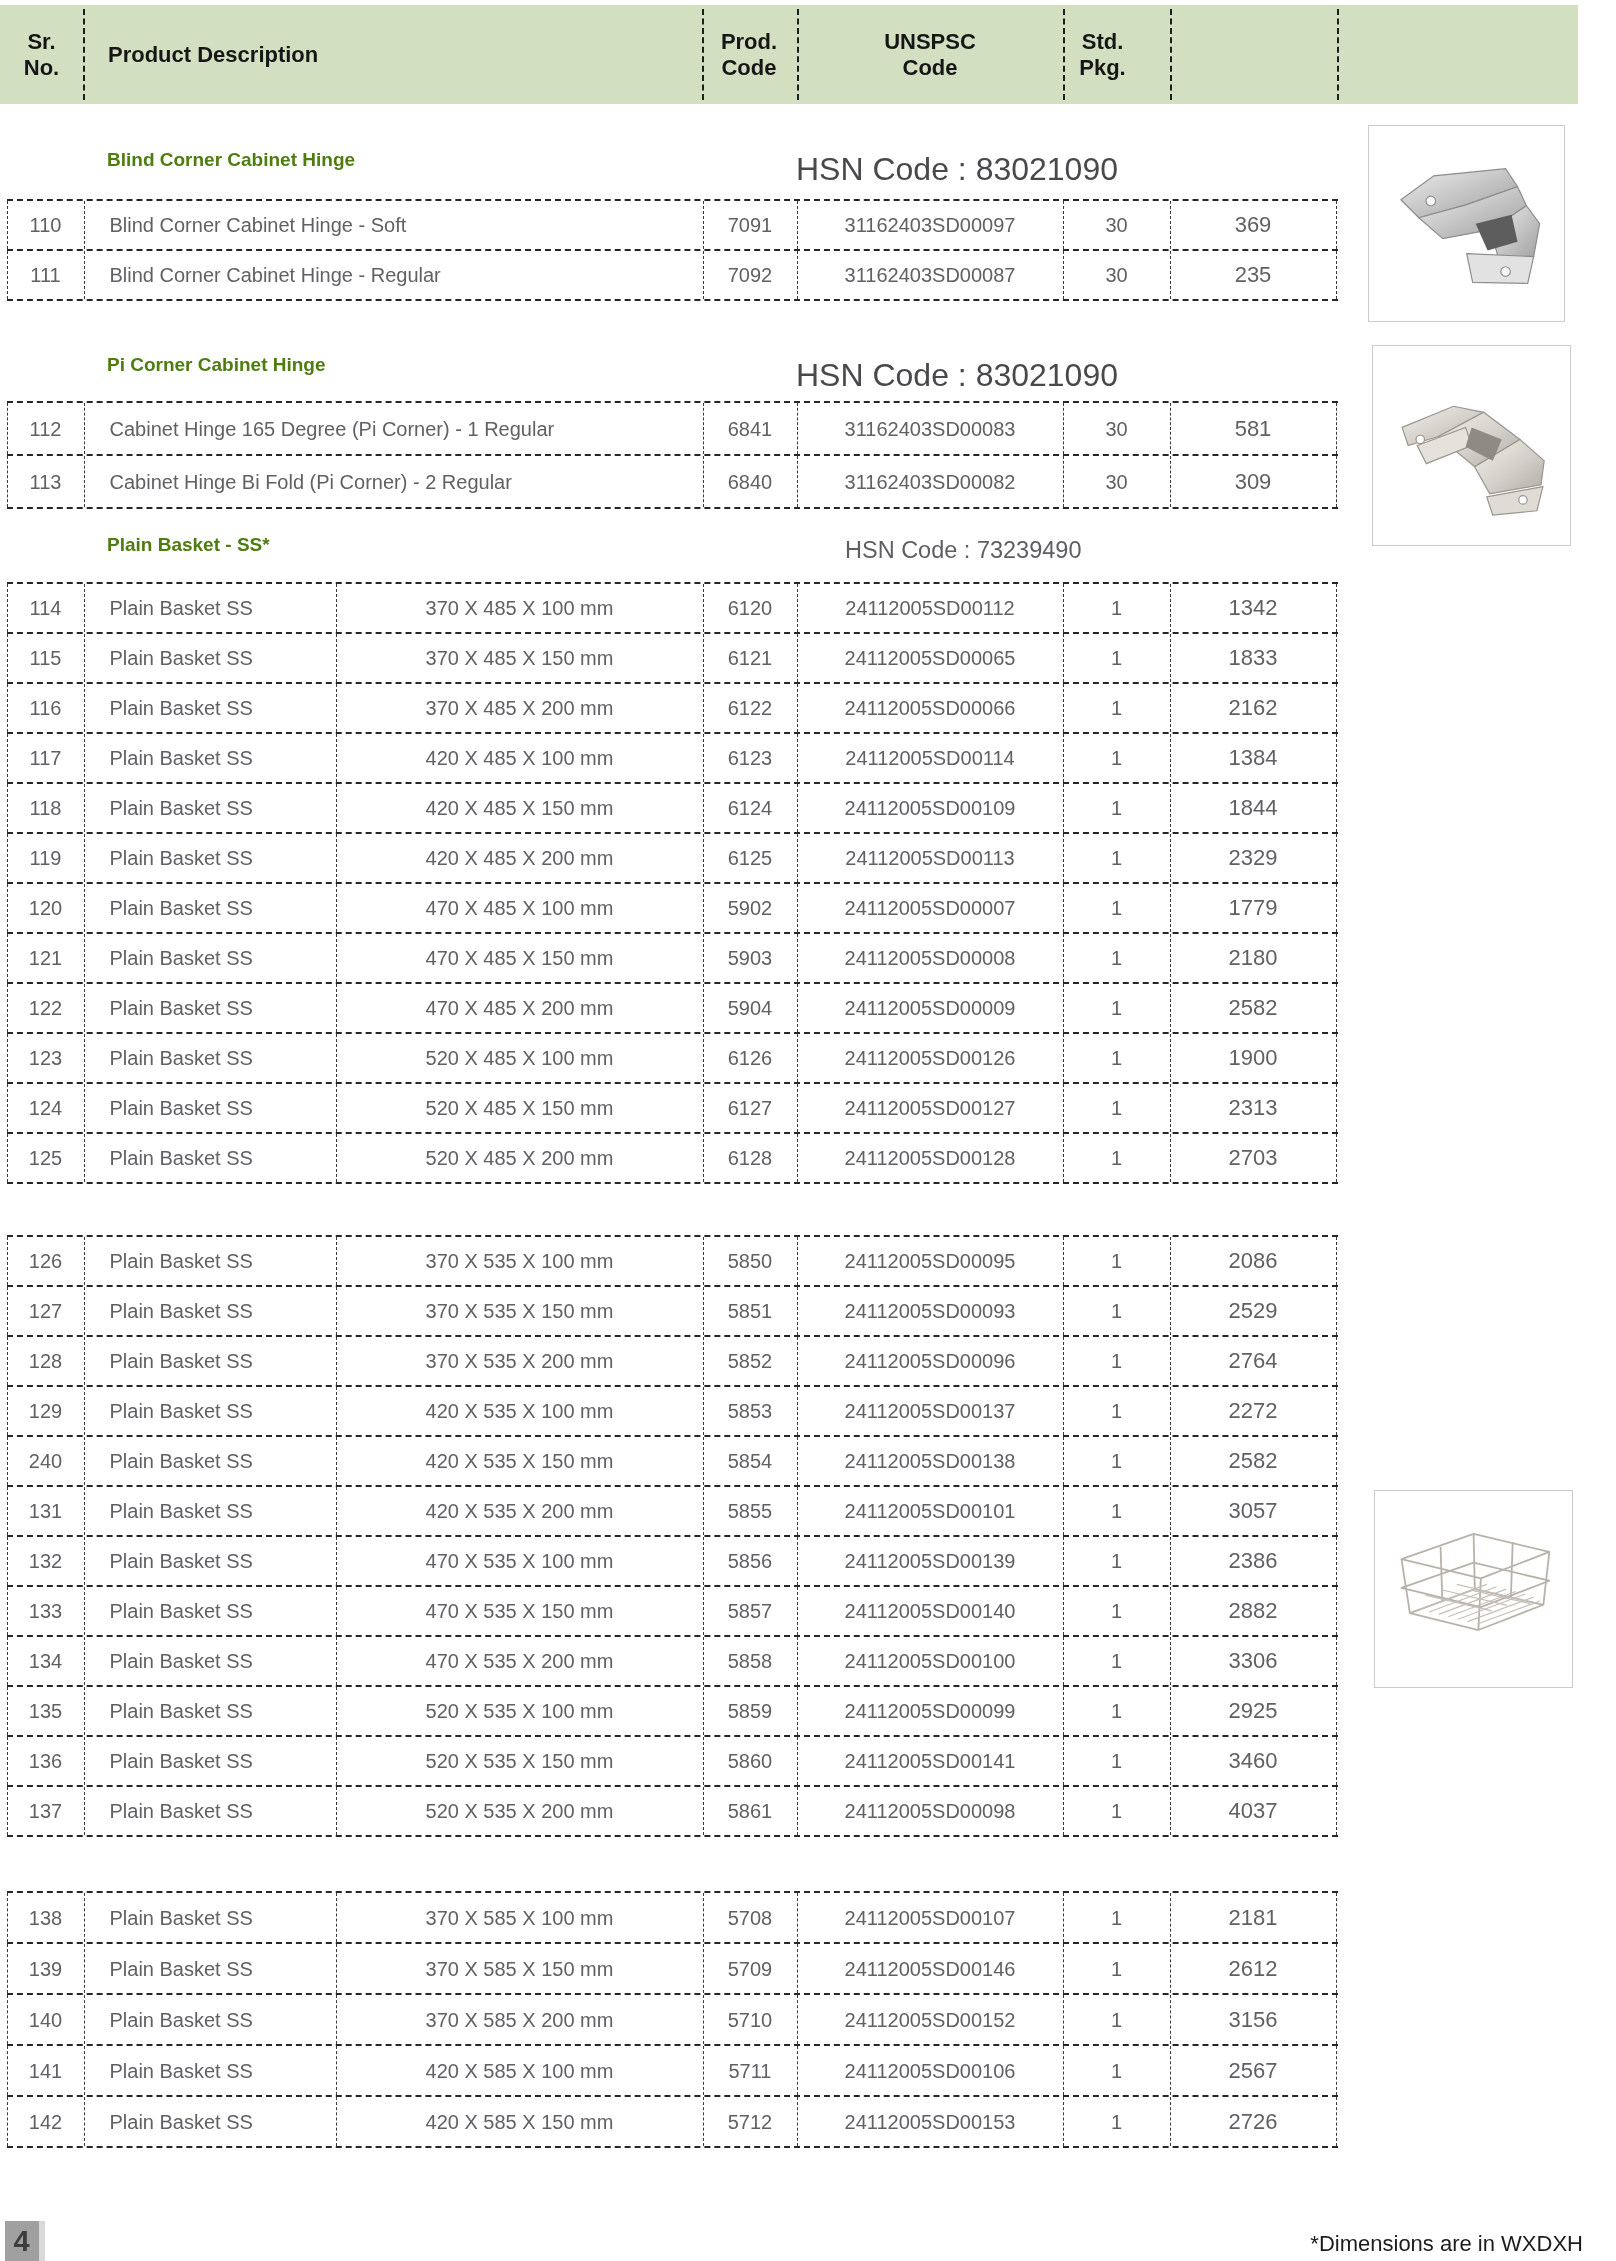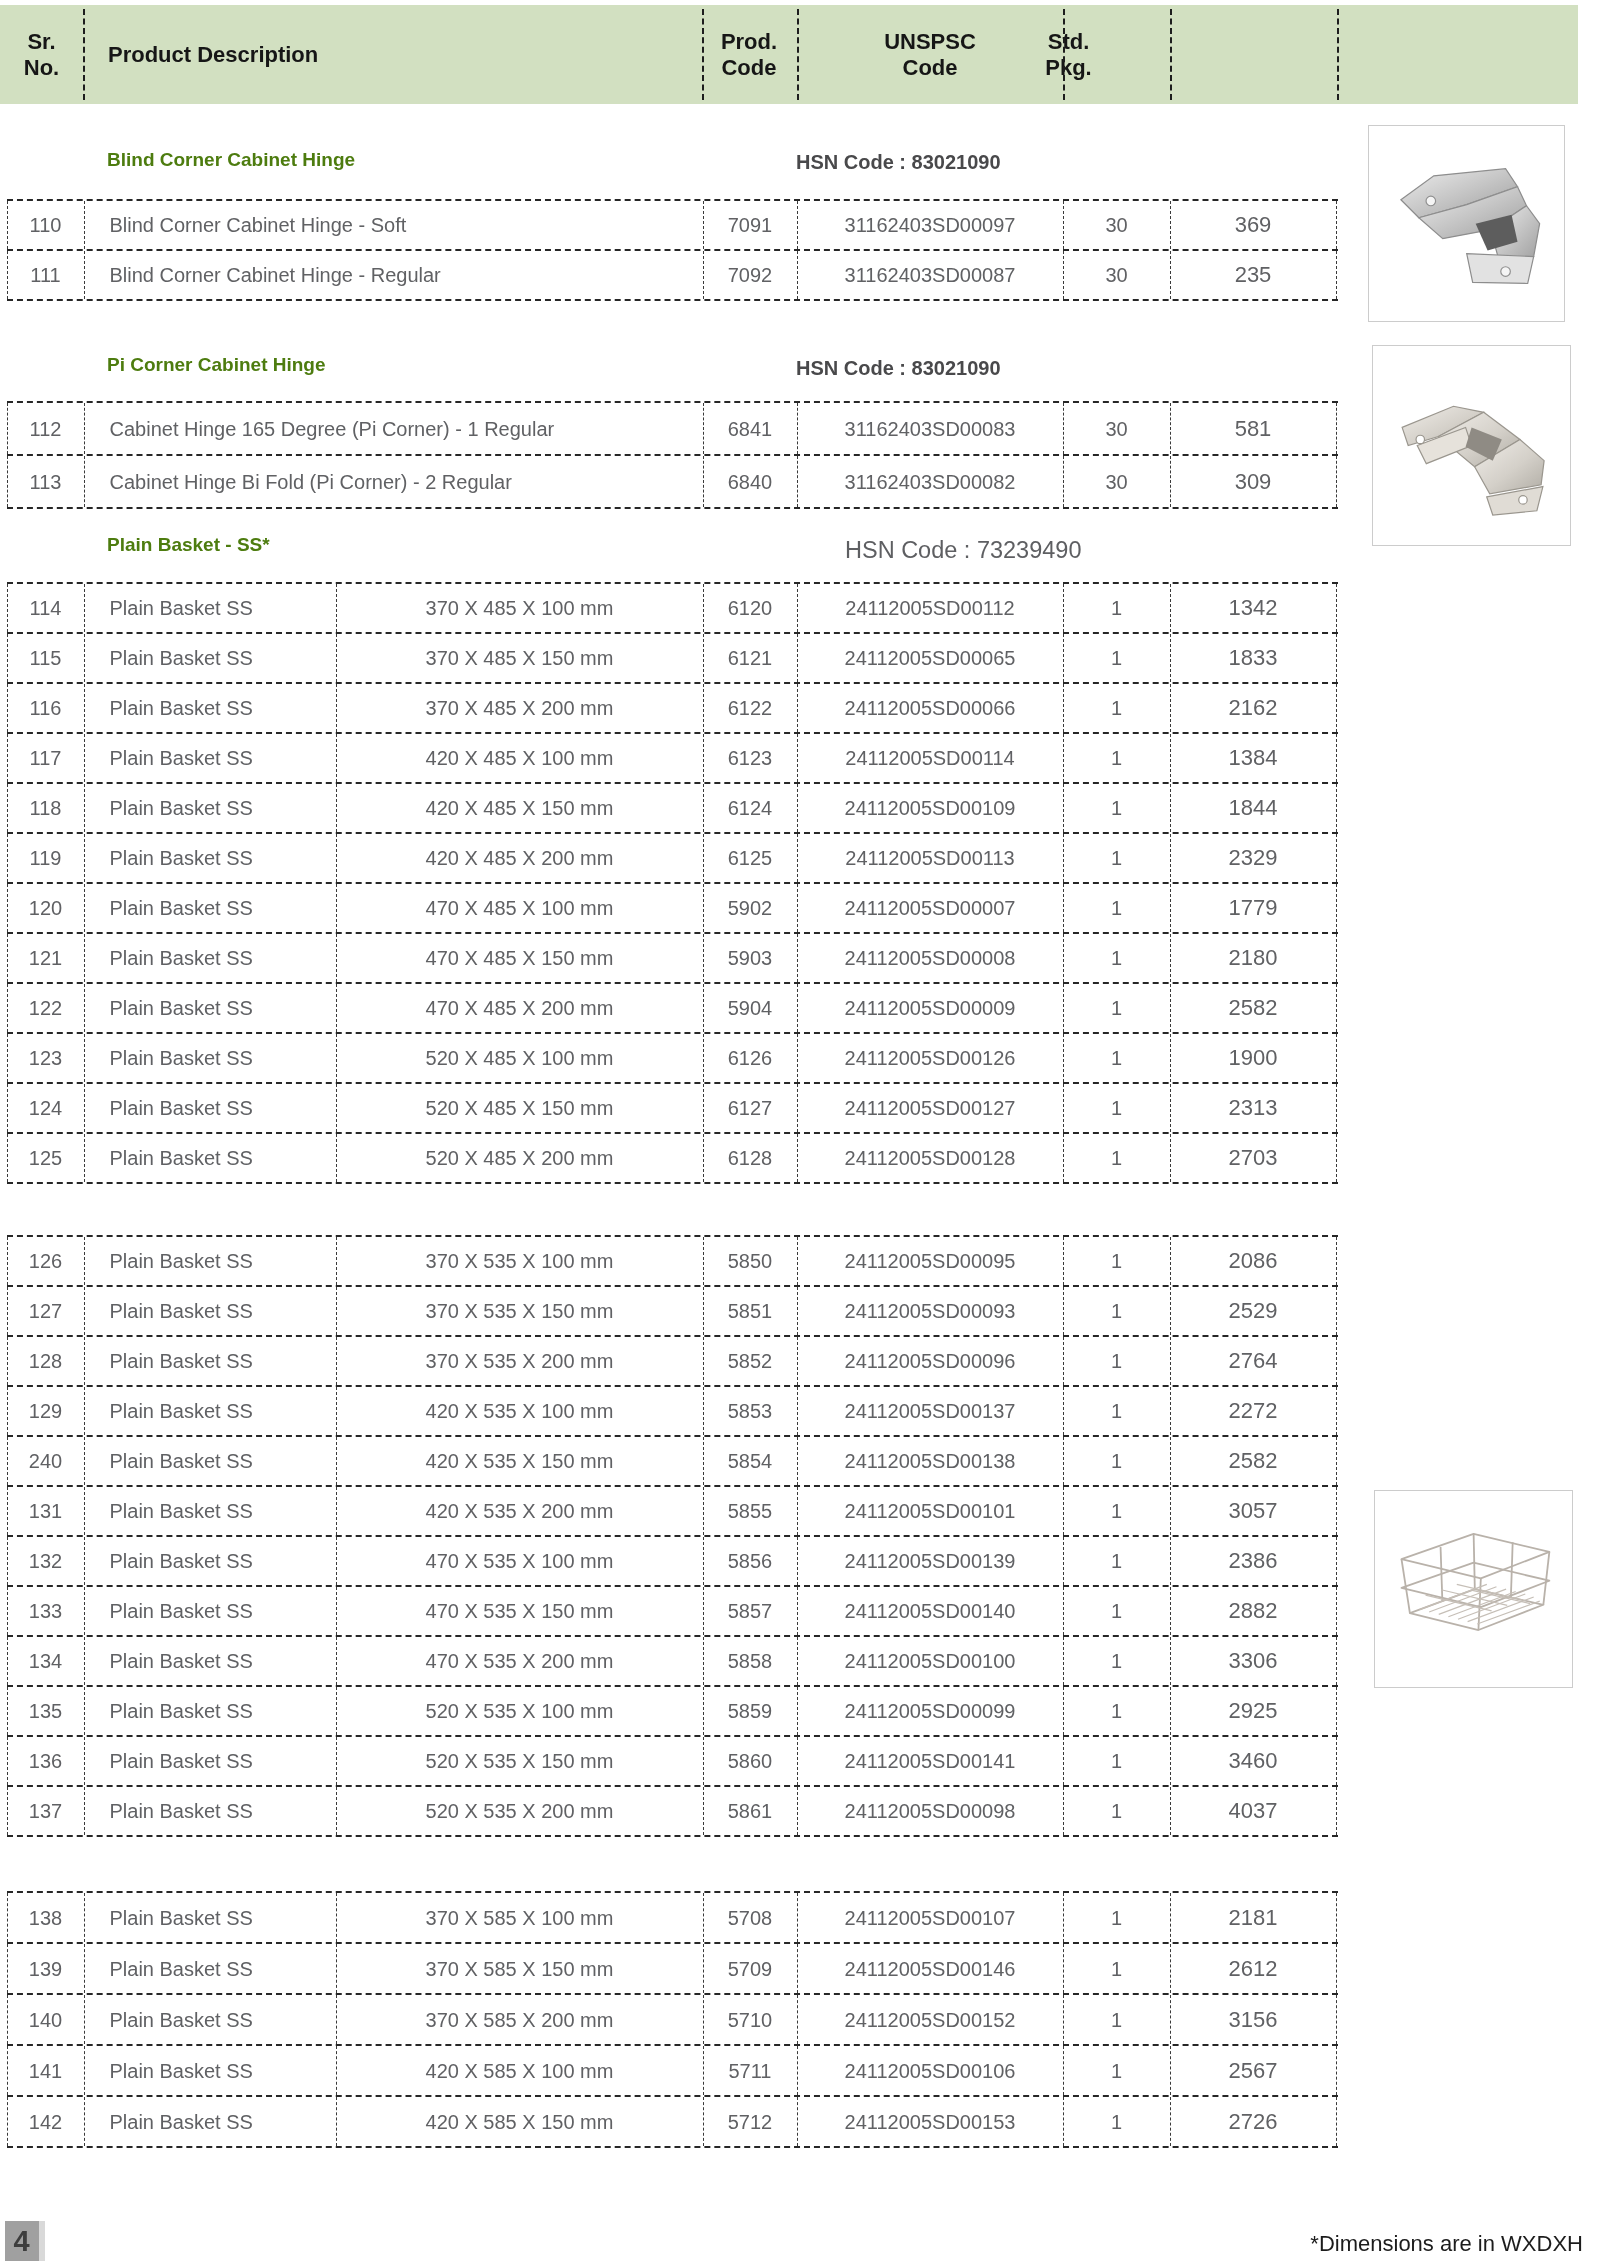--- a/index.html
+++ b/index.html
@@ -24,21 +24,21 @@
     color:#161616; text-align:center; white-space:pre-line;
   }
   .band .hcell.left { justify-content:flex-start; padding-left:25px; text-align:left; }
   .vdash {
     position:absolute; top:3.9px; bottom:3.9px; width:0;
     border-left:2px dashed #1d1d1d;
   }
 
   
   .sec-head { position:absolute; left:107px; font-size:19px; font-weight:bold; color:#4d7c0f; }
-  .sec-hsn  { position:absolute; left:796px; font-size:20px; font-weight:bold; color:#49494b; }
+  .sec-hsn  { position:absolute; left:796px; font-size:32px; font-weight:normal; color:#49494b; }
   .sec-hsn.light { font-weight:normal; color:#5e5f62; font-size:23.5px;margin-left:42px; }
 
   
   .tblock {
     position:absolute; left:6.5px; width:1331px;
     border-top:2px dashed #262626;
   }
   .row {
     display:grid;
     grid-template-columns:77px 252px 367px 94px 266px 107px 167px;
@@ -83,21 +83,21 @@
 <div class="page">
 
   <div class="band">
     <div class="hcell" style="left:0;     width:83px;">Sr.
 No.</div>
     <div class="hcell left" style="left:83px; width:619px;">Product Description</div>
     <div class="hcell" style="left:702px;width:94px;">Prod.
 Code</div>
     <div class="hcell" style="left:797px;width:266px;">UNSPSC
 Code</div>
-    <div class="hcell" style="left:1015px;width:107px;">Std.
+    <div class="hcell" style="left:1049px;width:107px;">Std.
 Pkg.</div>
     <div class="vdash" style="left:83px;"></div>
     <div class="vdash" style="left:702px;"></div>
     <div class="vdash" style="left:797px;"></div>
     <div class="vdash" style="left:1063px;"></div>
     <div class="vdash" style="left:1170px;"></div>
     <div class="vdash" style="left:1337px;"></div>
   </div>
 
   <div class="sec-head" style="top:149px;">Blind Corner Cabinet Hinge</div>

